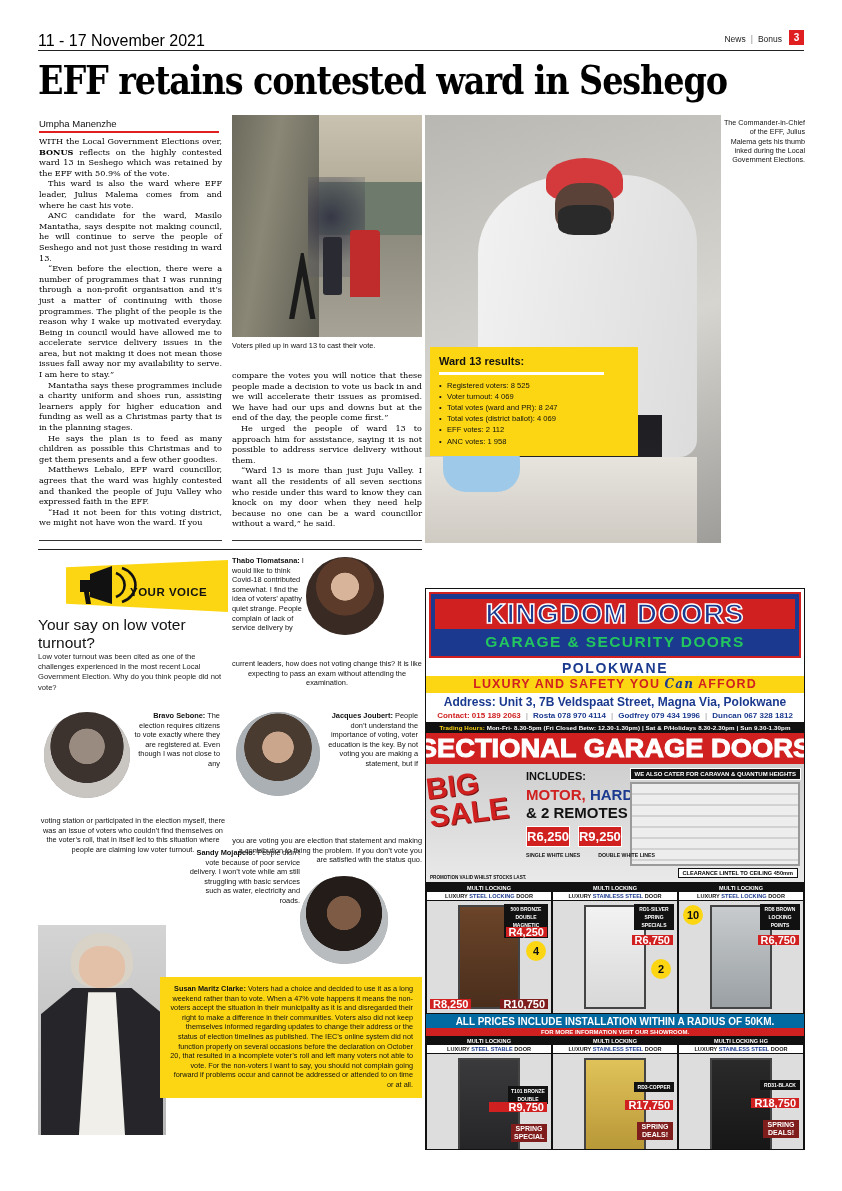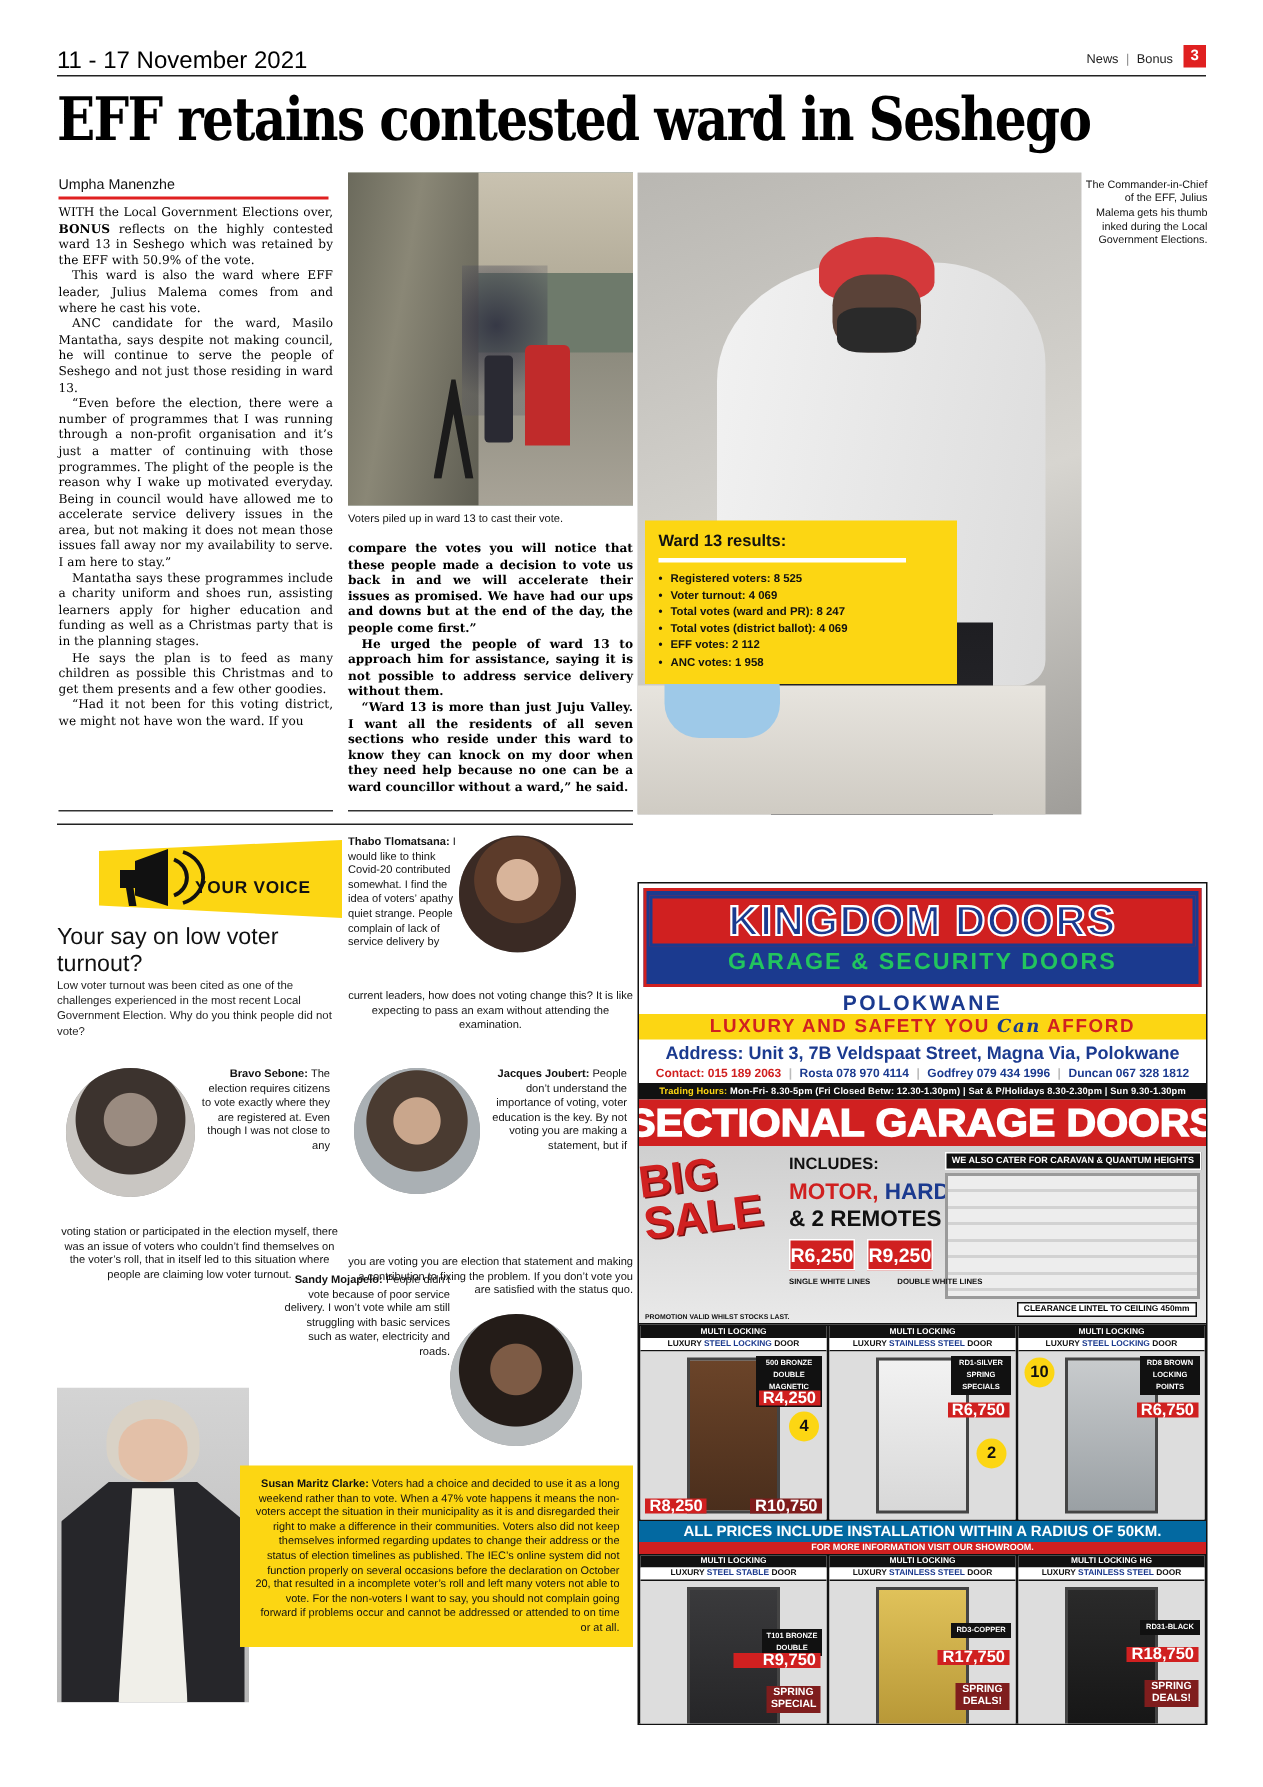--- a/index.html
+++ b/index.html
@@ -68,23 +68,23 @@
      background: radial-gradient(circle at 40% 40%, rgba(40,40,60,.8), rgba(90,90,100,.3) 70%); }
   .photo-main .fig1 { position:absolute; left:62%; top:52%; width:16%; height:30%; background:#c02b2b; border-radius:4px 4px 0 0;}
   .photo-main .fig2 { position:absolute; left:48%; top:55%; width:10%; height:26%; background:#2a2a33; border-radius:3px;}
   .photo-main .trip { position:absolute; left:30%; top:62%; width:14%; height:30%; background:#1b1b1b; clip-path: polygon(45% 0,55% 0,100% 100%,80% 100%,50% 35%,20% 100%,0 100%); }
 
   .photo-caption {
     position: absolute; left: 232px; top: 341px; width: 190px;
     font-size: 7.4px; color: #111; line-height: 9px;
   }
   .col2 {
-    position: absolute; left: 232px; top: 360px; width: 190px;
+    position: absolute; left: 232px; top: 370px; width: 190px;
     font-family: "DejaVu Serif", serif;
-    font-size: 8.1px; line-height: 10.6px; color: #000; text-align: justify; font-weight: bold;
+    font-size: 8.1px; line-height: 10.6px; color: #000; text-align: justify;
   }
   .col2 p { text-indent: 9px; }
   .col2 p.first { text-indent: 0; }
   .col2-rule { position: absolute; left: 232px; top: 540px; width: 190px; height: 1.2px; background:#333; }
 
   
   .photo-malema {
     position:absolute; left: 425px; top: 115px; width: 296px; height: 428px;
     background: #d8d8d8; overflow:hidden;
   }
@@ -110,21 +110,21 @@
   }
 
   
   .ward-box {
     position:absolute; left: 430px; top: 347px; width: 208px;
     background: #fcd613; padding: 8px 9px 9px 9px;
   }
   .ward-title { font-weight: bold; font-size: 11px; color:#111; }
   .ward-sep { height: 2.5px; background:#fff; margin: 5px 0 5px 0; width: 165px; }
   .ward-list { list-style: none; }
-  .ward-list li { font-size: 7.6px; color:#111; line-height: 11.2px; padding-left: 8px; position: relative; font-weight: 700;}
+  .ward-list li { font-size: 7.6px; color:#111; line-height: 11.2px; padding-left: 8px; position: relative; font-weight: 400;}
   .ward-list li:before { content:"•"; position:absolute; left:0; top:0; }
 
   
   .mid-rule { position:absolute; left: 38px; top: 549px; width: 384px; height: 1.4px; background:#222; }
 
   
   .yv-banner { position:absolute; left:38px; top:556px; width:190px; height:58px; overflow:hidden; }
   .yv-wedge { position:absolute; left:28px; top:4px; width:162px; height:52px;
       background:#fcd613; clip-path: polygon(0 14%, 100% 0, 100% 100%, 0 84%); }
   .yv-label { position:absolute; left:92px; top:30px; font-weight:bold; font-size:11.5px; letter-spacing:.5px; color:#111;}
@@ -262,20 +262,21 @@
   <div class="headline">EFF retains contested ward in Seshego</div>
 
   <div class="byline">Umpha Manenzhe</div>
   <div class="col1">
     <p class="first"><span>WITH the Local Government Elections over, <span class="bold">BONUS</span> reflects on the highly contested ward 13 in Seshego which was retained by the EFF with 50.9% of the vote.</span></p>
     <p>This ward is also the ward where EFF leader, Julius Malema comes from and where he cast his vote.</p>
     <p>ANC candidate for the ward, Masilo Mantatha, says despite not making council, he will continue to serve the people of Seshego and not just those residing in ward 13.</p>
     <p>“Even before the election, there were a number of programmes that I was running through a non-profit organisation and it’s just a matter of continuing with those programmes. The plight of the people is the reason why I wake up motivated everyday. Being in council would have allowed me to accelerate service delivery issues in the area, but not making it does not mean those issues fall away nor my availability to serve. I am here to stay.”</p>
     <p>Mantatha says these programmes include a charity uniform and shoes run, assisting learners apply for higher education and funding as well as a Christmas party that is in the planning stages.</p>
     <p>He says the plan is to feed as many children as possible this Christmas and to get them presents and a few other goodies.</p>
+    <p>Matthews Lebalo, EFF ward councillor, agrees that the ward was highly contested and thanked the people of Juju Valley who expressed faith in the EFF.</p>
     <p>“Had it not been for this voting district, we might not have won the ward. If you</p>
   </div>
   <div class="col1-rule"></div>
 
   <div class="photo-main">
     <div class="sky"></div>
       <div class="ground"></div>
       <div class="wall"></div>
     <div class="people"></div>
       <div class="fig2"></div>
@@ -330,21 +331,21 @@
   </div>
 
   <div class="yv-title">Your say on low voter turnout?</div>
   <div class="yv-intro">Low voter turnout was been cited as one of the challenges experienced in the most recent Local Government Election. Why do you think people did not vote?</div>
 
   <div class="avatar thabo-av">
       <div class="a-bg"></div>
     </div>
   <div class="q-text thabo-txt">
     <b>Thabo Tlomatsana:</b>
-    <span>I would like to think Covid-20 contributed somewhat. I find the idea of voters’ apathy quiet strange. People complain of lack of service delivery by</span>
+    <span>I would like to think Covid-18 contributed somewhat. I find the idea of voters’ apathy quiet strange. People complain of lack of service delivery by</span>
   </div>
   <div class="q-text thabo-txt2">current leaders, how does not voting change this? It is like expecting to pass an exam without attending the examination.</div>
 
   <div class="avatar bravo-av">
       <div class="a-bg"></div>
     </div>
   <div class="q-text bravo-txt">
     <b>Bravo Sebone:</b>
     <span>The election requires citizens to vote exactly where they are registered at. Even though I was not close to any</span>
   </div>

